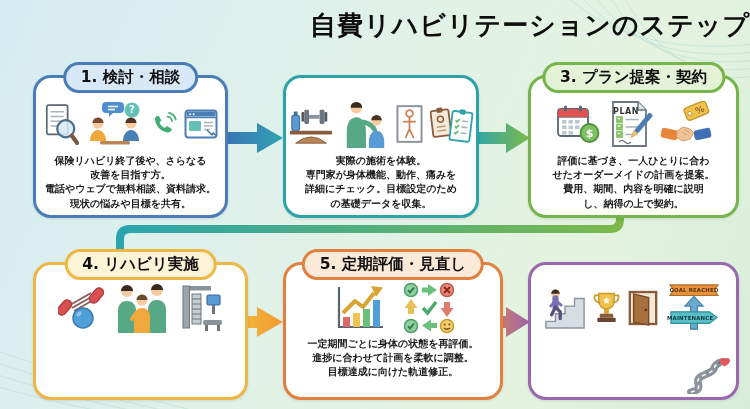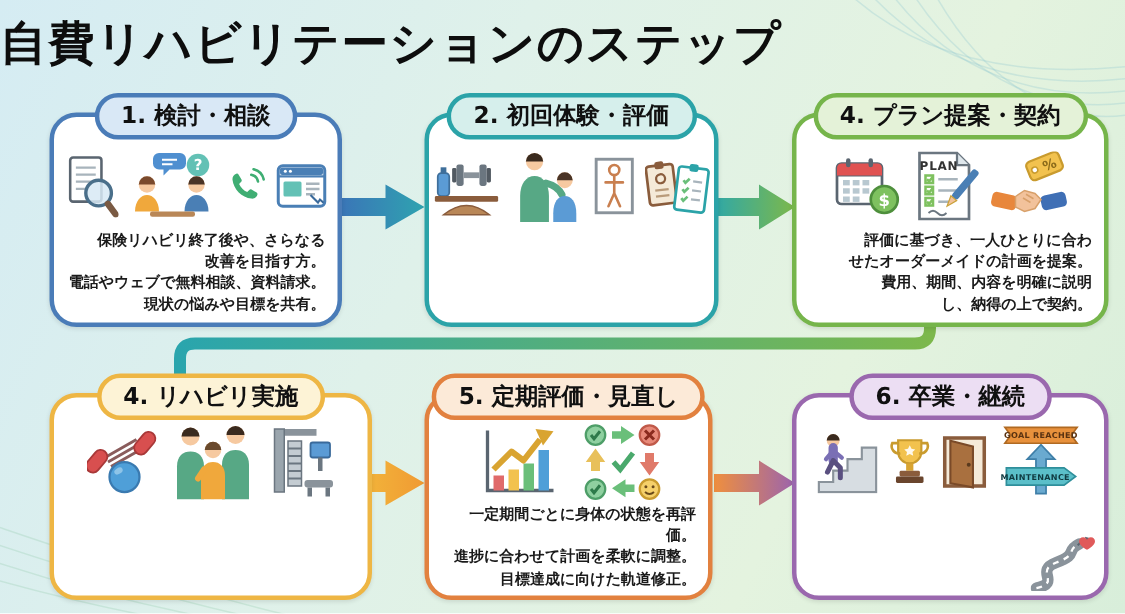--- a/index.html
+++ b/index.html
@@ -4,45 +4,45 @@
 <style>
   html,body { margin:0; padding:0; }
   .canvas {
     position:relative; width:750px; height:409px; overflow:hidden;
     background:linear-gradient(115deg,#d5ecf3 0%,#dff1ea 38%,#e4f3df 72%,#d8eeda 100%);
     font-family:"DejaVu Sans","Liberation Sans",sans-serif;
   }
   .bg-waves, .connector { position:absolute; left:0; top:0; }
   .connector { z-index:0; }
   .page-title {
-    position:absolute; top:8px; left:0; right:0; margin:0; text-align:left;
-    font-size:31px; font-weight:800; color:#0d0d0d; letter-spacing:1px; z-index:3;
+    position:absolute; top:8px; left:0; right:0; margin:0; text-align:right;
+    font-size:26px; font-weight:800; color:#0d0d0d; letter-spacing:1px; z-index:3;
   }
   .card {
     position:absolute; box-sizing:border-box; background:#ffffff;
     border:3.5px solid var(--accent,#888); border-radius:18px; z-index:2;
     box-shadow:0 1px 3px rgba(0,0,0,.10);
   }
   .pill {
     position:absolute; top:-16px; left:50%; transform:translateX(-50%);
     background:var(--pill-bg,#eee); border:3px solid var(--accent,#888);
     border-radius:999px; padding:2px 15px; font-size:15.5px; font-weight:800;
     color:#101010; white-space:nowrap; line-height:1.35;
   }
   .icons { display:flex; align-items:center; justify-content:center; gap:7px; margin-top:19px; height:54px; }
   .row2 .icons { margin-top:17px; height:52px; }
   .desc {
     margin:3px 8px 0; font-size:10px; font-weight:700; color:#1a1a1a;
-    line-height:1.42; white-space:pre-line; text-align:right;
+    line-height:1.42; white-space:pre-line; text-align:center;
   }
   #card-1 { left:33px;  top:75px;  width:195px; height:143px; }
   #card-2 { left:283px; top:75px;  width:196px; height:143px; }
   #card-3 { left:528px; top:75px;  width:211px; height:143px; }
   #card-4 { left:33px;  top:262px; width:215px; height:138px; }
-  #card-5 { left:283px; top:262px; width:192px; height:138px; }
+  #card-5 { left:283px; top:262px; width:220px; height:138px; }
   #card-6 { left:528px; top:262px; width:211px; height:138px; }
   .arrow { position:absolute; z-index:1; }
   #arrow-1 { left:223px; top:119px; }
   #arrow-2 { left:476px; top:119px; }
   #arrow-3 { left:223px; top:303px; }
   #arrow-4 { left:476px; top:303px; }
   .road-corner { position:absolute; right:5px; bottom:3px; }
   svg text { font-family:"DejaVu Sans","Liberation Sans",sans-serif; }
 </style>
 </head>
@@ -116,21 +116,20 @@
         <path d="M23 21 l5 5 1.3-2 2.4 2.2" stroke="#3a6a9b" stroke-width="1.4" fill="none"></path>
       </svg>
     </div>
     <p class="desc">保険リハビリ終了後や、さらなる
 改善を目指す方。
 電話やウェブで無料相談、資料請求。
 現状の悩みや目標を共有。</p>
   </div>
 
   <div class="card" id="card-2" style="--accent: #2ba3a8; --pill-bg: #d6efec;">
-    <div class="pill">2. 初回体験・評価</div>
     <div class="icons">
       <svg width="46" height="44" viewBox="0 0 48 44">
         <rect x="4" y="13" width="8" height="16" rx="2.5" fill="#5b9bd5" stroke="#3f6f9b" stroke-width="1.2"></rect>
         <rect x="6" y="9" width="4" height="4" fill="#3f6f9b"></rect>
         <rect x="17" y="7" width="5" height="15" rx="1.5" fill="#6b7680"></rect>
         <rect x="33" y="7" width="5" height="15" rx="1.5" fill="#6b7680"></rect>
         <rect x="22" y="12.5" width="11" height="4" fill="#8a939b"></rect>
         <rect x="14" y="9.5" width="3" height="10" rx="1" fill="#525a62"></rect>
         <rect x="38" y="9.5" width="3" height="10" rx="1" fill="#525a62"></rect>
         <rect x="2" y="29" width="44" height="4" rx="1" fill="#8a5c3c"></rect>
@@ -158,24 +157,28 @@
           <path d="M6.5 22.5h9M6.5 26.5h9" stroke="#b99b7a" stroke-width="1.5"></path>
         </g>
         <g transform="rotate(7 32 22)">
           <rect x="21" y="8" width="20" height="29" rx="2" fill="#ffffff" stroke="#2ba3a8" stroke-width="1.8"></rect>
           <rect x="28" y="5.5" width="6" height="5" rx="1.5" fill="#2ba3a8"></rect>
           <path d="M25 17 l1.5 1.5 2.5-3 M25 23 l1.5 1.5 2.5-3 M25 29 l1.5 1.5 2.5-3" stroke="#6abf7a" stroke-width="1.8" fill="none"></path>
           <path d="M31.5 17h6M31.5 23h6M31.5 29h6" stroke="#a8b4bc" stroke-width="1.5"></path>
         </g>
       </svg>
     </div>
+    <p class="desc">実際の施術を体験。
+専門家が身体機能、動作、痛みを
+詳細にチェック。目標設定のため
+の基礎データを収集。</p>
   </div>
 
   <div class="card" id="card-3" style="--accent: #76b54b; --pill-bg: #e4f2d8;">
-    <div class="pill">4. プラン提案・契約</div>
+    <div class="pill">3. プラン提案・契約</div>
     <div class="icons">
       <svg width="44" height="40" viewBox="0 0 44 40">
         <rect x="2" y="5" width="30" height="27" rx="3" fill="#ffffff" stroke="#5a6570" stroke-width="1.8"></rect>
         <path d="M2 13 h30" stroke="#5a6570" stroke-width="1.4"></path>
         <path d="M2 8 a3 3 0 0 1 3 -3 h24 a3 3 0 0 1 3 3 v5 h-30 z" fill="#e05252"></path>
         <rect x="8" y="1.5" width="3" height="6" rx="1.5" fill="#5a6570"></rect>
         <rect x="23" y="1.5" width="3" height="6" rx="1.5" fill="#5a6570"></rect>
         <g fill="#b8c8d0">
           <rect x="6" y="16" width="4.5" height="3.6"></rect>
             <rect x="12.5" y="16" width="4.5" height="3.6"></rect>
@@ -291,21 +294,20 @@
           <circle cx="46.4" cy="42.5" r="1" fill="#6a4a1a"></circle>
         <path d="M41 46 q3 2.6 6 0" stroke="#6a4a1a" stroke-width="1.3" fill="none"></path>
       </svg>
     </div>
     <p class="desc">一定期間ごとに身体の状態を再評価。
 進捗に合わせて計画を柔軟に調整。
 目標達成に向けた軌道修正。</p>
   </div>
 
   <div class="card row2" id="card-6" style="--accent: #9a68ae; --pill-bg: #ecdef3;">
-    <div class="pill">6. 卒業・継続</div>
     <div class="icons" style="gap:6px">
       <svg width="42" height="42" viewBox="0 0 44 42">
         <path d="M2 42 v-7 h10 v-8 h10 v-8 h10 v-8 h10 v31 z" fill="#d7dde2" stroke="#8a939b" stroke-width="1.5"></path>
         <circle cx="12" cy="6" r="4.5" fill="#f6c9a0"></circle>
         <path d="M7.5 6 a4.5 4.5 0 0 1 9 0" fill="#3a2a1e"></path>
         <path d="M12 11 v9" stroke="#7a6fb5" stroke-width="6.5" stroke-linecap="round"></path>
         <path d="M12 20 l-4 8 M12 20 l5 5 v7" stroke="#5a5080" stroke-width="3.5" fill="none" stroke-linecap="round" stroke-linejoin="round"></path>
         <path d="M12 13 l6 5 M12 13 l-5 6" stroke="#7a6fb5" stroke-width="3" stroke-linecap="round"></path>
       </svg>
       <svg width="29" height="36" viewBox="0 0 30 36">

